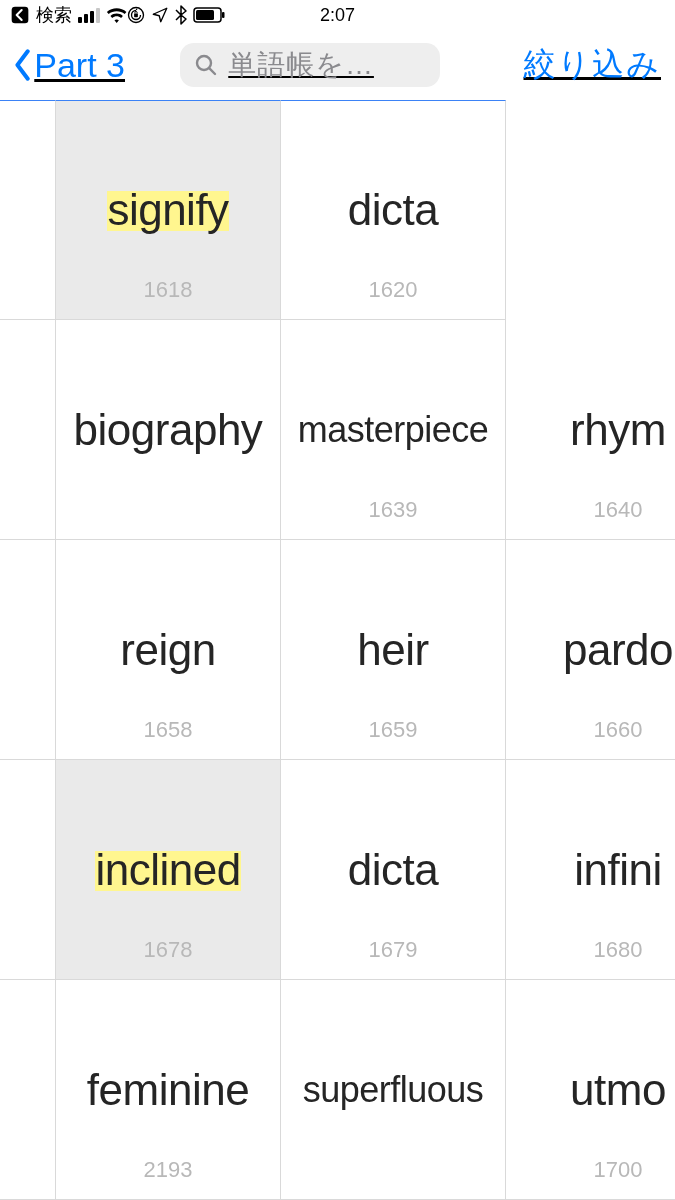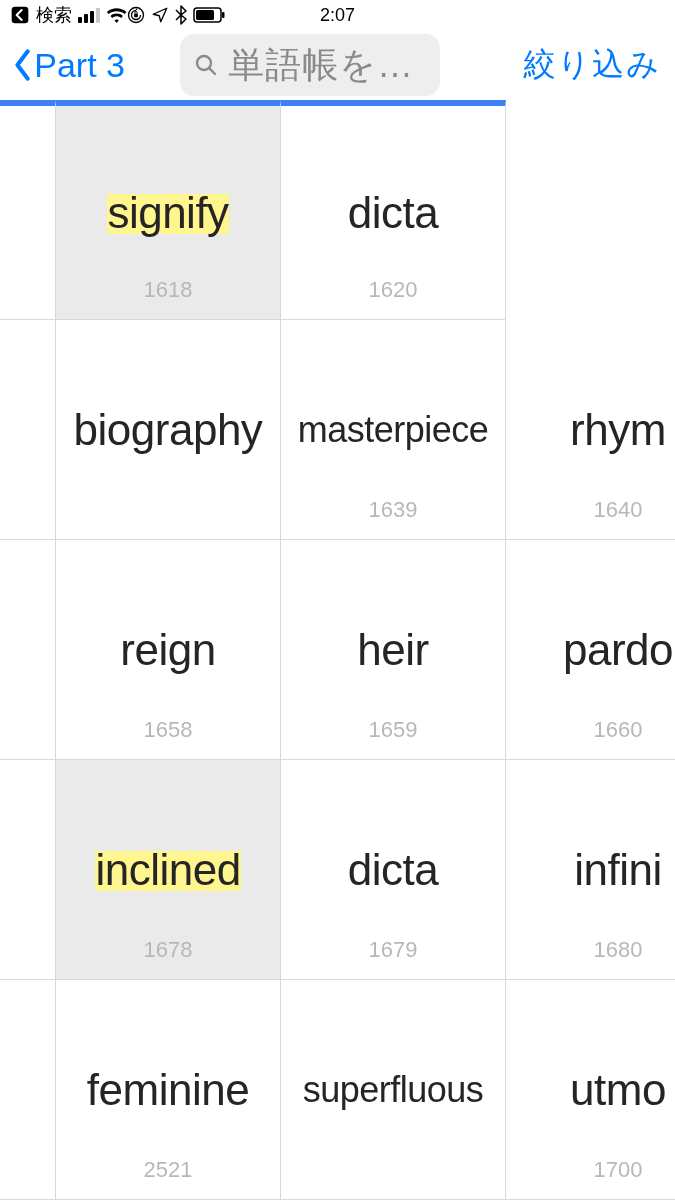--- a/index.html
+++ b/index.html
@@ -12,42 +12,42 @@
     .sb-icon svg { display:block; }
     .signal { display:flex; align-items:flex-end; gap:2px; }
     .signal span { display:block; width:4px; background:#000; border-radius:1px; }
     .signal span:nth-child(1){height:6px}
     .signal span:nth-child(2){height:9px}
     .signal span:nth-child(3){height:12px}
     .signal span:nth-child(4){height:15px;background:#c7c7c7}
     .wifi svg { height:16px; }
 
     
-    .nav { height:70px; display:flex; align-items:center; padding:0 14px; gap:20px; }
+    .nav { height:70px; display:flex; align-items:center; padding:0 14px; gap:20px;text-decoration:underline; }
     .back { display:flex; align-items:center; gap:2px; color:#007aff; font-size:34px; }
     .back svg { height:32px; }
     .search-wrap { flex:0 0 auto; margin-left:auto; margin-right:auto; }
-    .search { width:260px; height:62px; background:#eee; border-radius:14px; display:flex; align-items:center; padding:0 14px; color:#8a8a8e; font-size:36px; gap:10px; }
+    .search { width:260px; height:44px; background:#eee; border-radius:14px; display:flex; align-items:center; padding:0 14px; color:#8a8a8e; font-size:28px; gap:10px; }
     .search svg { height:24px; flex:none; }
     .search span { white-space:nowrap; overflow:hidden; text-overflow:ellipsis; letter-spacing:1px; }
     .filter { color:#007aff; font-size:32px; letter-spacing:2px;margin-left:28px; }
 
     
     .grid-viewport { position:absolute; top:100px; left:0; right:0; bottom:0; overflow:hidden; }
     .grid { position:absolute; top:0; left:-162px; display:flex; flex-direction:column; }
     .row { display:flex; }
     .cell { width:225px; height:220px; display:flex; flex-direction:column; align-items:center; justify-content:center; border-right:1px solid #d9d9d9; border-bottom:1px solid #d9d9d9; position:relative; background:#fff; }
     .cell.col0 { width:218px; }
     .cell.sel { background:#eaeaea; }
     .word-wrap { position:relative; display:inline-block; }
     .word { font-size:44px; font-weight:300; color:#252525; font-stretch:condensed; letter-spacing:-0.5px; position:relative; z-index:1; white-space:nowrap; font-family:"Arial Narrow","Helvetica Neue Condensed","Helvetica Neue",Arial,sans-serif; }
     .word.small { font-size:36px; }
     .hl { position:absolute; left:0; right:0; top:6px; bottom:4px; background:#fff68f; z-index:0; }
     .num { position:absolute; bottom:16px; left:0; right:0; text-align:center; font-size:22px; color:#b8b8b8; font-weight:300; }
-    .row:first-child .cell { border-top:6px solid #3b82f6; }
+    .row:first-child .cell { border-top:1px solid #3b82f6; }
   </style>
 </head>
 <body>
 
 <div class="status-bar">
   <div class="status-left">
     <span class="sb-icon">
       <svg width="20" height="20" viewBox="0 0 24 24">
           <rect x="2" y="2" width="20" height="20" rx="4" fill="#000"></rect>
           <path d="M14 6l-6 6 6 6" stroke="#fff" stroke-width="2.5" fill="none" stroke-linecap="round" stroke-linejoin="round"></path>
@@ -170,21 +170,21 @@
         </div>
         <div class="cell">
           <span class="word-wrap"><span class="word">infini</span></span>
           <div class="num">1680</div>
         </div>
       </div>
       <div class="row">
         <div class="cell col0"></div>
         <div class="cell">
           <span class="word-wrap"><span class="word">feminine</span></span>
-          <div class="num">2521</div>
+          <div class="num">2193</div>
         </div>
         <div class="cell">
           <span class="word-wrap"><span class="word small">superfluous</span></span>
         </div>
         <div class="cell">
           <span class="word-wrap"><span class="word">utmo</span></span>
           <div class="num">1700</div>
         </div>
       </div>
     </div>

